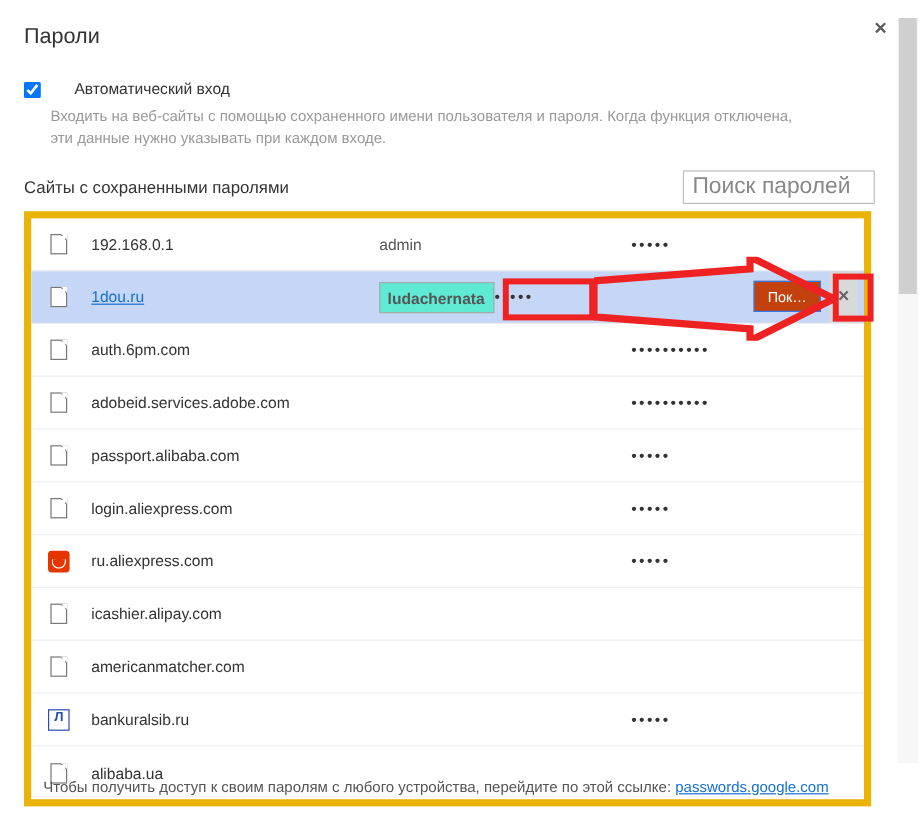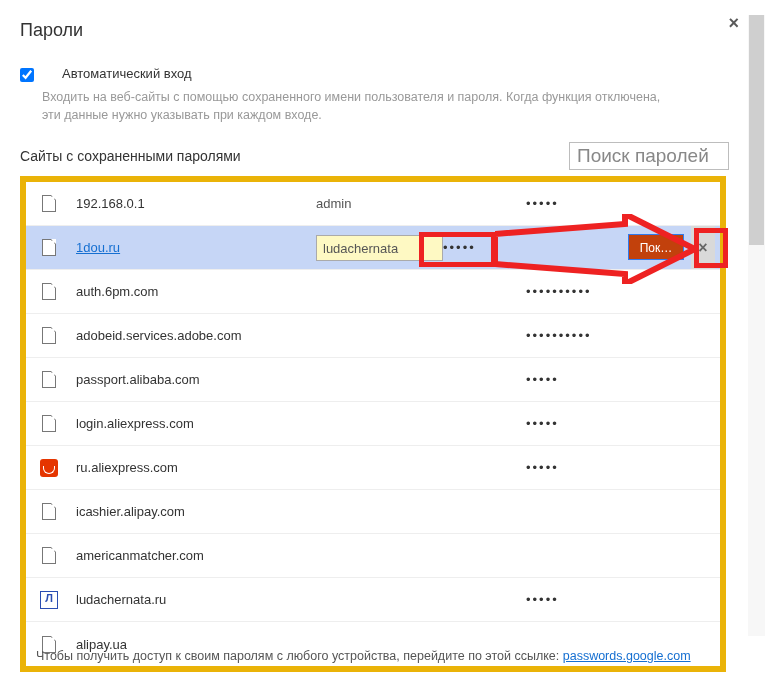--- a/index.html
+++ b/index.html
@@ -92,22 +92,22 @@
 
   .row .icon-slot { width:18px; height:18px; margin-right:18px; display:flex; align-items:center; justify-content:center;}
   .row .site  { width:240px; color:#333; white-space:nowrap; overflow:hidden; text-overflow:ellipsis;}
   .row .user  { width:210px; color:#555; white-space:nowrap; overflow:hidden; text-overflow:ellipsis;}
   .row .pw    { flex:none; color:#333; font-family:Arial; letter-spacing:2px;}
 
   
   .row.selected { background:#c6d6f6; }
   .row.selected .site { color:#156fd1; text-decoration:underline; }
   .row.selected .user {
-    background:#fef9c3; border:1px solid #aaa; height:26px; line-height:26px;
-    padding:0 6px; margin-right:0px; width:127px;
+    background:#5eead4; border:1px solid #aaa; height:26px; line-height:26px;
+    padding:0 6px; margin-right:0px; width:96px;font-weight:bold;
   }
   .row.selected .pw {
   }
   .row .del-x {
     position:absolute; right:5px; top:0; bottom:0; width:24px;
     display:flex; align-items:center; justify-content:center;
     background:#d9d9d9; color:#666; font-size:16px; font-weight:bold;
     cursor:pointer;
   }
   .row .reveal {
@@ -262,29 +262,29 @@
             <div class="file-icon"></div>
           </div>
           <div class="site">americanmatcher.com</div>
           <div class="user"></div>
           <div class="pw"></div>
         </div>
         <div class="row">
           <div class="icon-slot">
             <div class="bank-icon"></div>
           </div>
-          <div class="site">ludachernata.ru</div>
-          <div class="user"></div>
-          <div class="pw">•••••</div>
-        </div>
-        <div class="row">
-          <div class="icon-slot">
-            <div class="file-icon"></div>
-          </div>
-          <div class="site">alipay.ua</div>
+          <div class="site">bankuralsib.ru</div>
+          <div class="user"></div>
+          <div class="pw">•••••</div>
+        </div>
+        <div class="row">
+          <div class="icon-slot">
+            <div class="file-icon"></div>
+          </div>
+          <div class="site">alibaba.ua</div>
           <div class="user"></div>
           <div class="pw"></div>
         </div>
       </div>
 
   </div>
 
   <div class="bottom-hint">
     <span>Чтобы получить доступ к своим паролям с любого устройства, перейдите по этой ссылке: </span>
     <a>passwords.google.com</a>

